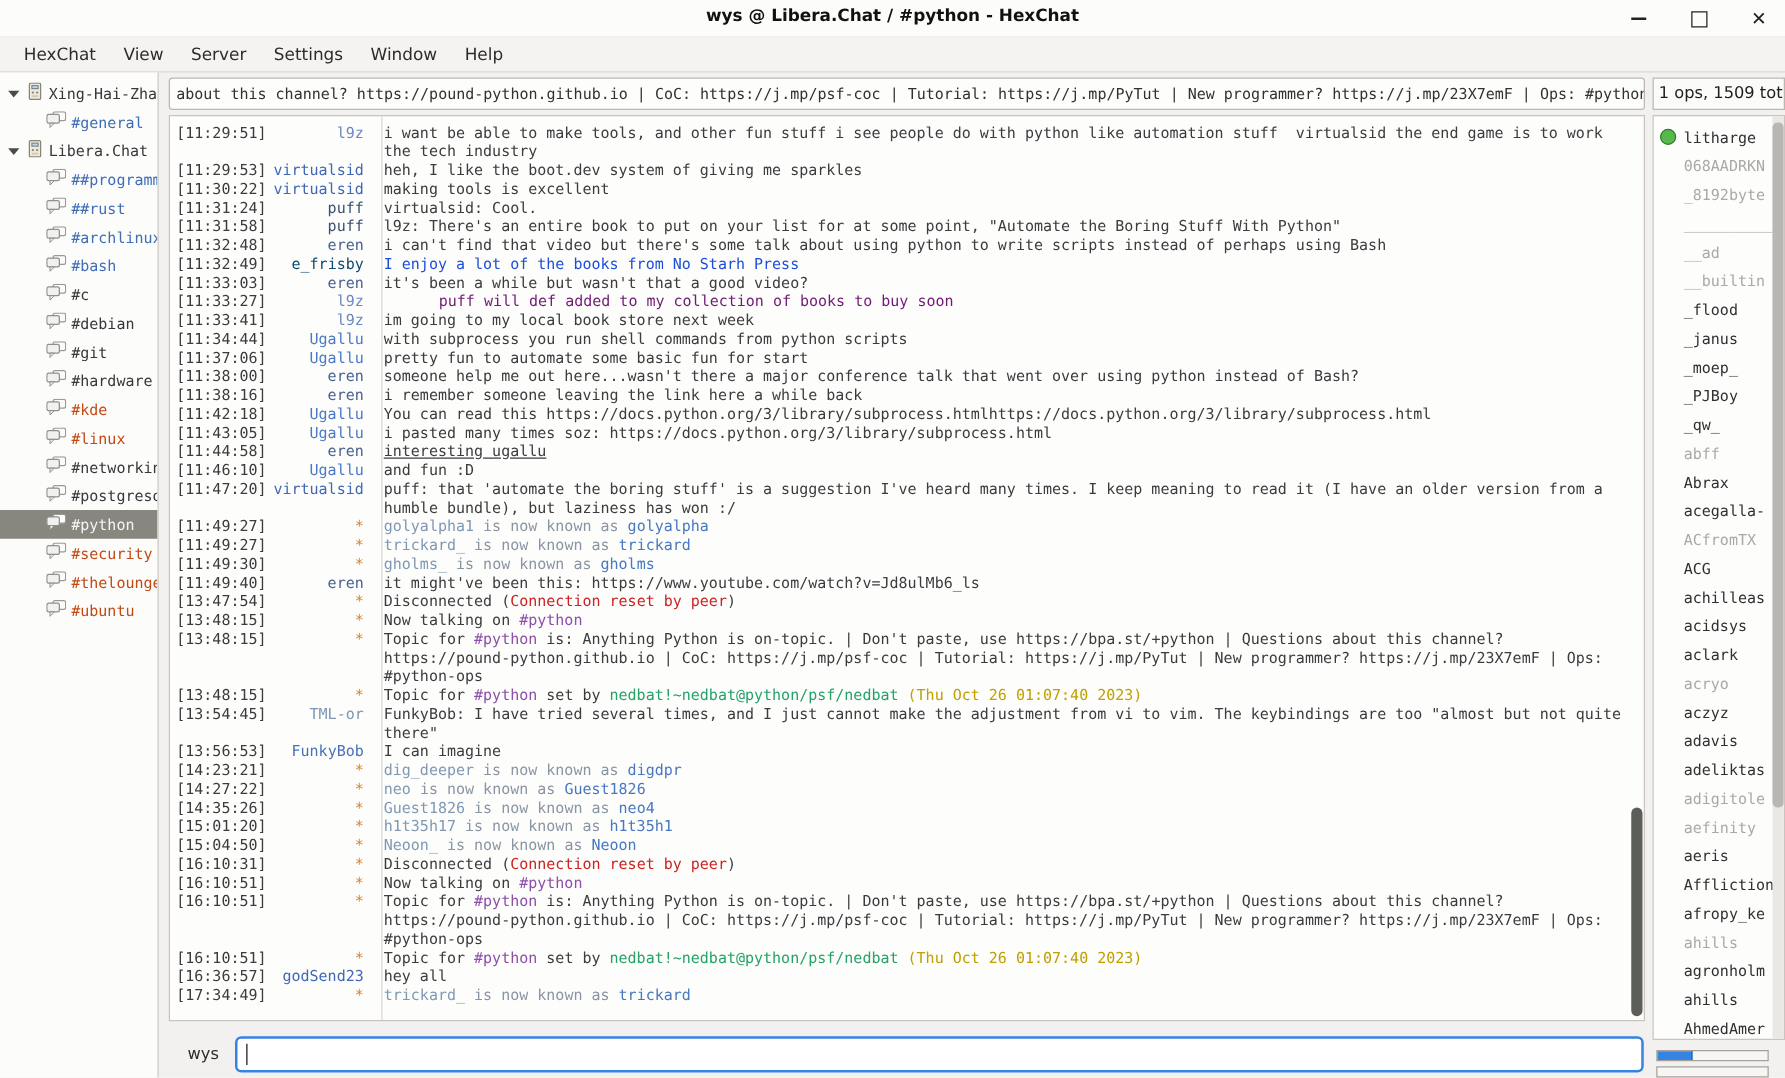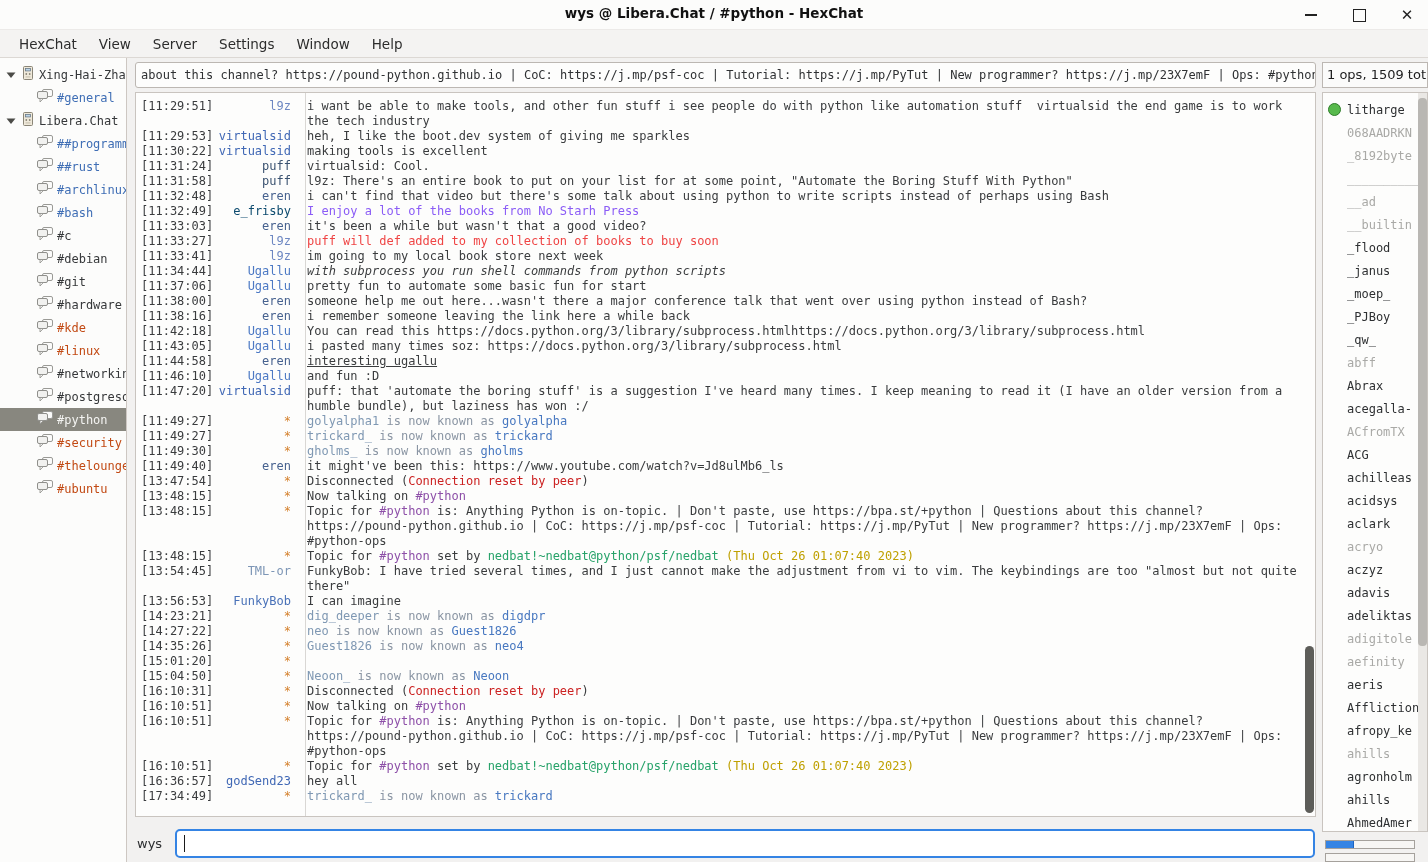--- a/index.html
+++ b/index.html
@@ -49,21 +49,21 @@
   .chatlines { padding-top:6px; }
   .nick-sep { position:absolute; left:169px; top:0; bottom:0; width:1px; background:#d9d7d4; }
   .c-line { display:flex; }
   .c-ts { flex:none; width:72px; margin-left:5px; }
   .c-nick { flex:none; width:85px; text-align:right; padding-right:7px; white-space:nowrap; overflow:hidden; }
   .c-msg { flex:1; padding-left:9px; padding-right:16px; white-space:pre-wrap; overflow-wrap:break-word; }
   .v-scroll { position:absolute; right:1px; top:553px; width:9px; height:167px; border-radius:5px; background:#5d5d59; }
 
   
   .inputrow { position:absolute; left:0; right:0; top:766px; height:38px; display:flex; align-items:center; }
-  .mynick { margin-left:4px; font-size:13px; color:#2c2e30; }
+  .mynick { margin-left:17px; font-size:13px; color:#2c2e30; }
   .inputbox { position:relative; margin-left:13px; margin-right:3px; flex:1; height:29px; background:#ffffff;
     border:2px solid #3584e4; border-radius:5px; }
   .inputbox input { position:absolute; inset:0; border:none; outline:none; background:transparent;
     font-family:"DejaVu Sans Mono","Liberation Mono",monospace; font-size:12px; padding-left:8px; }
   .caret { position:absolute; left:7px; top:4px; width:1px; height:17px; background:#1a1a1a; }
 
   
   .rightcol { position:absolute; left:1322px; top:0; width:106px; height:804px; }
   .opsbox { position:absolute; left:0; top:4px; right:0; height:26px; border:1px solid #bcb7b2; background:#fbfbfa;
     font-size:13px; color:#1d1d1d; line-height:24px; padding-left:4px; white-space:nowrap; overflow:hidden; }
@@ -306,41 +306,41 @@
             <span class="c-msg"><span style="color: rgb(58, 60, 62);">l9z: There's an entire book to put on your list for at some point, "Automate the Boring Stuff With Python"</span></span>
           </div>
           <div class="c-line">
             <span class="c-ts">[11:32:48]</span>
             <span class="c-nick" style="color: rgb(71, 98, 143);">eren</span>
             <span class="c-msg"><span style="color: rgb(58, 60, 62);">i can't find that video but there's some talk about using python to write scripts instead of perhaps using Bash</span></span>
           </div>
           <div class="c-line">
             <span class="c-ts">[11:32:49]</span>
             <span class="c-nick" style="color: #0c4a6e;">e_frisby</span>
-            <span class="c-msg"><span style="color: #8b5cf6;">I enjoy a lot of the books from No Starh Press</span></span>
+            <span class="c-msg"><span style="color: #1d4ed8;">I enjoy a lot of the books from No Starh Press</span></span>
           </div>
           <div class="c-line">
             <span class="c-ts">[11:33:03]</span>
             <span class="c-nick" style="color: rgb(71, 98, 143);">eren</span>
             <span class="c-msg"><span style="color: rgb(58, 60, 62);">it's been a while but wasn't that a good video?</span></span>
           </div>
           <div class="c-line">
             <span class="c-ts">[11:33:27]</span>
             <span class="c-nick" style="color: rgb(109, 135, 194);">l9z</span>
-            <span class="c-msg"><span style="color: #ef4444;">puff will def added to my collection of books to buy soon</span></span>
+            <span class="c-msg"><span style="color: #701a75; padding-left: 44px;">puff will def added to my collection of books to buy soon</span></span>
           </div>
           <div class="c-line">
             <span class="c-ts">[11:33:41]</span>
             <span class="c-nick" style="color: rgb(109, 135, 194);">l9z</span>
             <span class="c-msg"><span style="color: rgb(58, 60, 62);">im going to my local book store next week</span></span>
           </div>
           <div class="c-line">
             <span class="c-ts">[11:34:44]</span>
             <span class="c-nick" style="color: rgb(76, 121, 196);">Ugallu</span>
-            <span class="c-msg"><span style="color: rgb(58, 60, 62); font-style: italic;">with subprocess you run shell commands from python scripts</span></span>
+            <span class="c-msg"><span style="color: rgb(58, 60, 62);">with subprocess you run shell commands from python scripts</span></span>
           </div>
           <div class="c-line">
             <span class="c-ts">[11:37:06]</span>
             <span class="c-nick" style="color: rgb(76, 121, 196);">Ugallu</span>
             <span class="c-msg"><span style="color: rgb(58, 60, 62);">pretty fun to automate some basic fun for start</span></span>
           </div>
           <div class="c-line">
             <span class="c-ts">[11:38:00]</span>
             <span class="c-nick" style="color: rgb(71, 98, 143);">eren</span>
             <span class="c-msg"><span style="color: rgb(58, 60, 62);">someone help me out here...wasn't there a major conference talk that went over using python instead of Bash?</span></span>
@@ -436,20 +436,21 @@
             <span class="c-msg"><span style="color: rgb(127, 152, 179);">neo</span><span style="color: rgb(138, 149, 163);"> is now known as </span><span style="color: rgb(72, 120, 192);">Guest1826</span></span>
           </div>
           <div class="c-line">
             <span class="c-ts">[14:35:26]</span>
             <span class="c-nick" style="color: rgb(212, 128, 44);">*</span>
             <span class="c-msg"><span style="color: rgb(127, 152, 179);">Guest1826</span><span style="color: rgb(138, 149, 163);"> is now known as </span><span style="color: rgb(72, 120, 192);">neo4</span></span>
           </div>
           <div class="c-line">
             <span class="c-ts">[15:01:20]</span>
             <span class="c-nick" style="color: rgb(212, 128, 44);">*</span>
+            <span class="c-msg"><span style="color: rgb(127, 152, 179);">h1t35h17</span><span style="color: rgb(138, 149, 163);"> is now known as </span><span style="color: rgb(72, 120, 192);">h1t35h1</span></span>
           </div>
           <div class="c-line">
             <span class="c-ts">[15:04:50]</span>
             <span class="c-nick" style="color: rgb(212, 128, 44);">*</span>
             <span class="c-msg"><span style="color: rgb(127, 152, 179);">Neoon_</span><span style="color: rgb(138, 149, 163);"> is now known as </span><span style="color: rgb(72, 120, 192);">Neoon</span></span>
           </div>
           <div class="c-line">
             <span class="c-ts">[16:10:31]</span>
             <span class="c-nick" style="color: rgb(212, 128, 44);">*</span>
             <span class="c-msg"><span style="color: rgb(58, 60, 62);">Disconnected (</span><span style="color: rgb(204, 34, 34);">Connection reset by peer</span><span style="color: rgb(58, 60, 62);">)</span></span>

